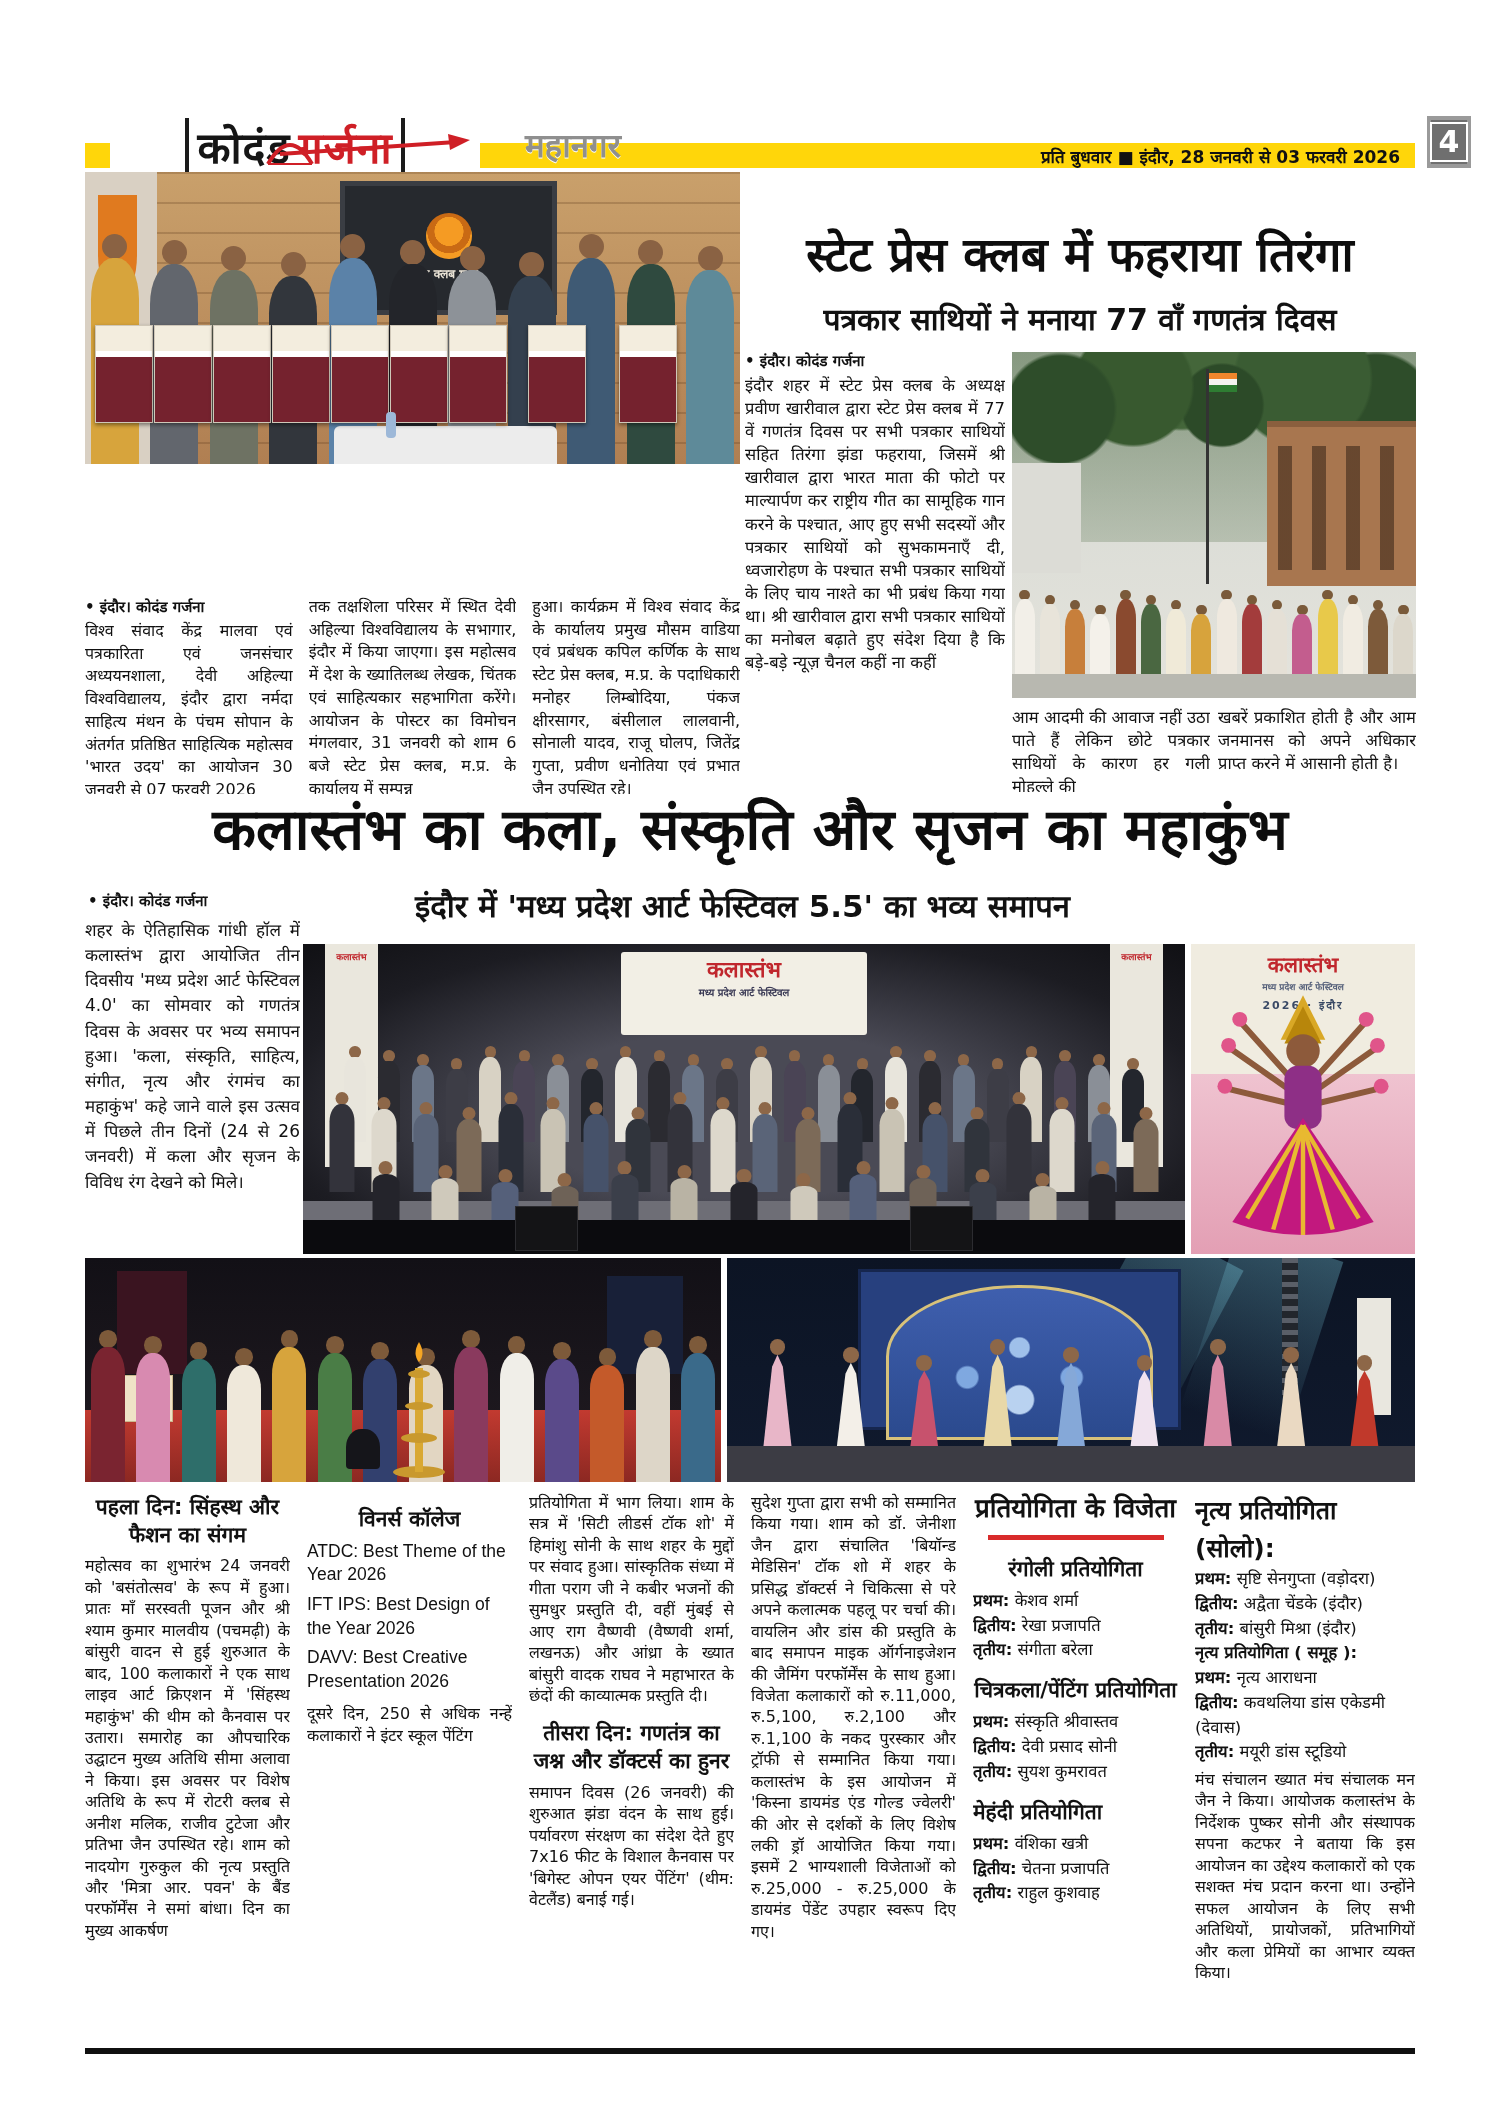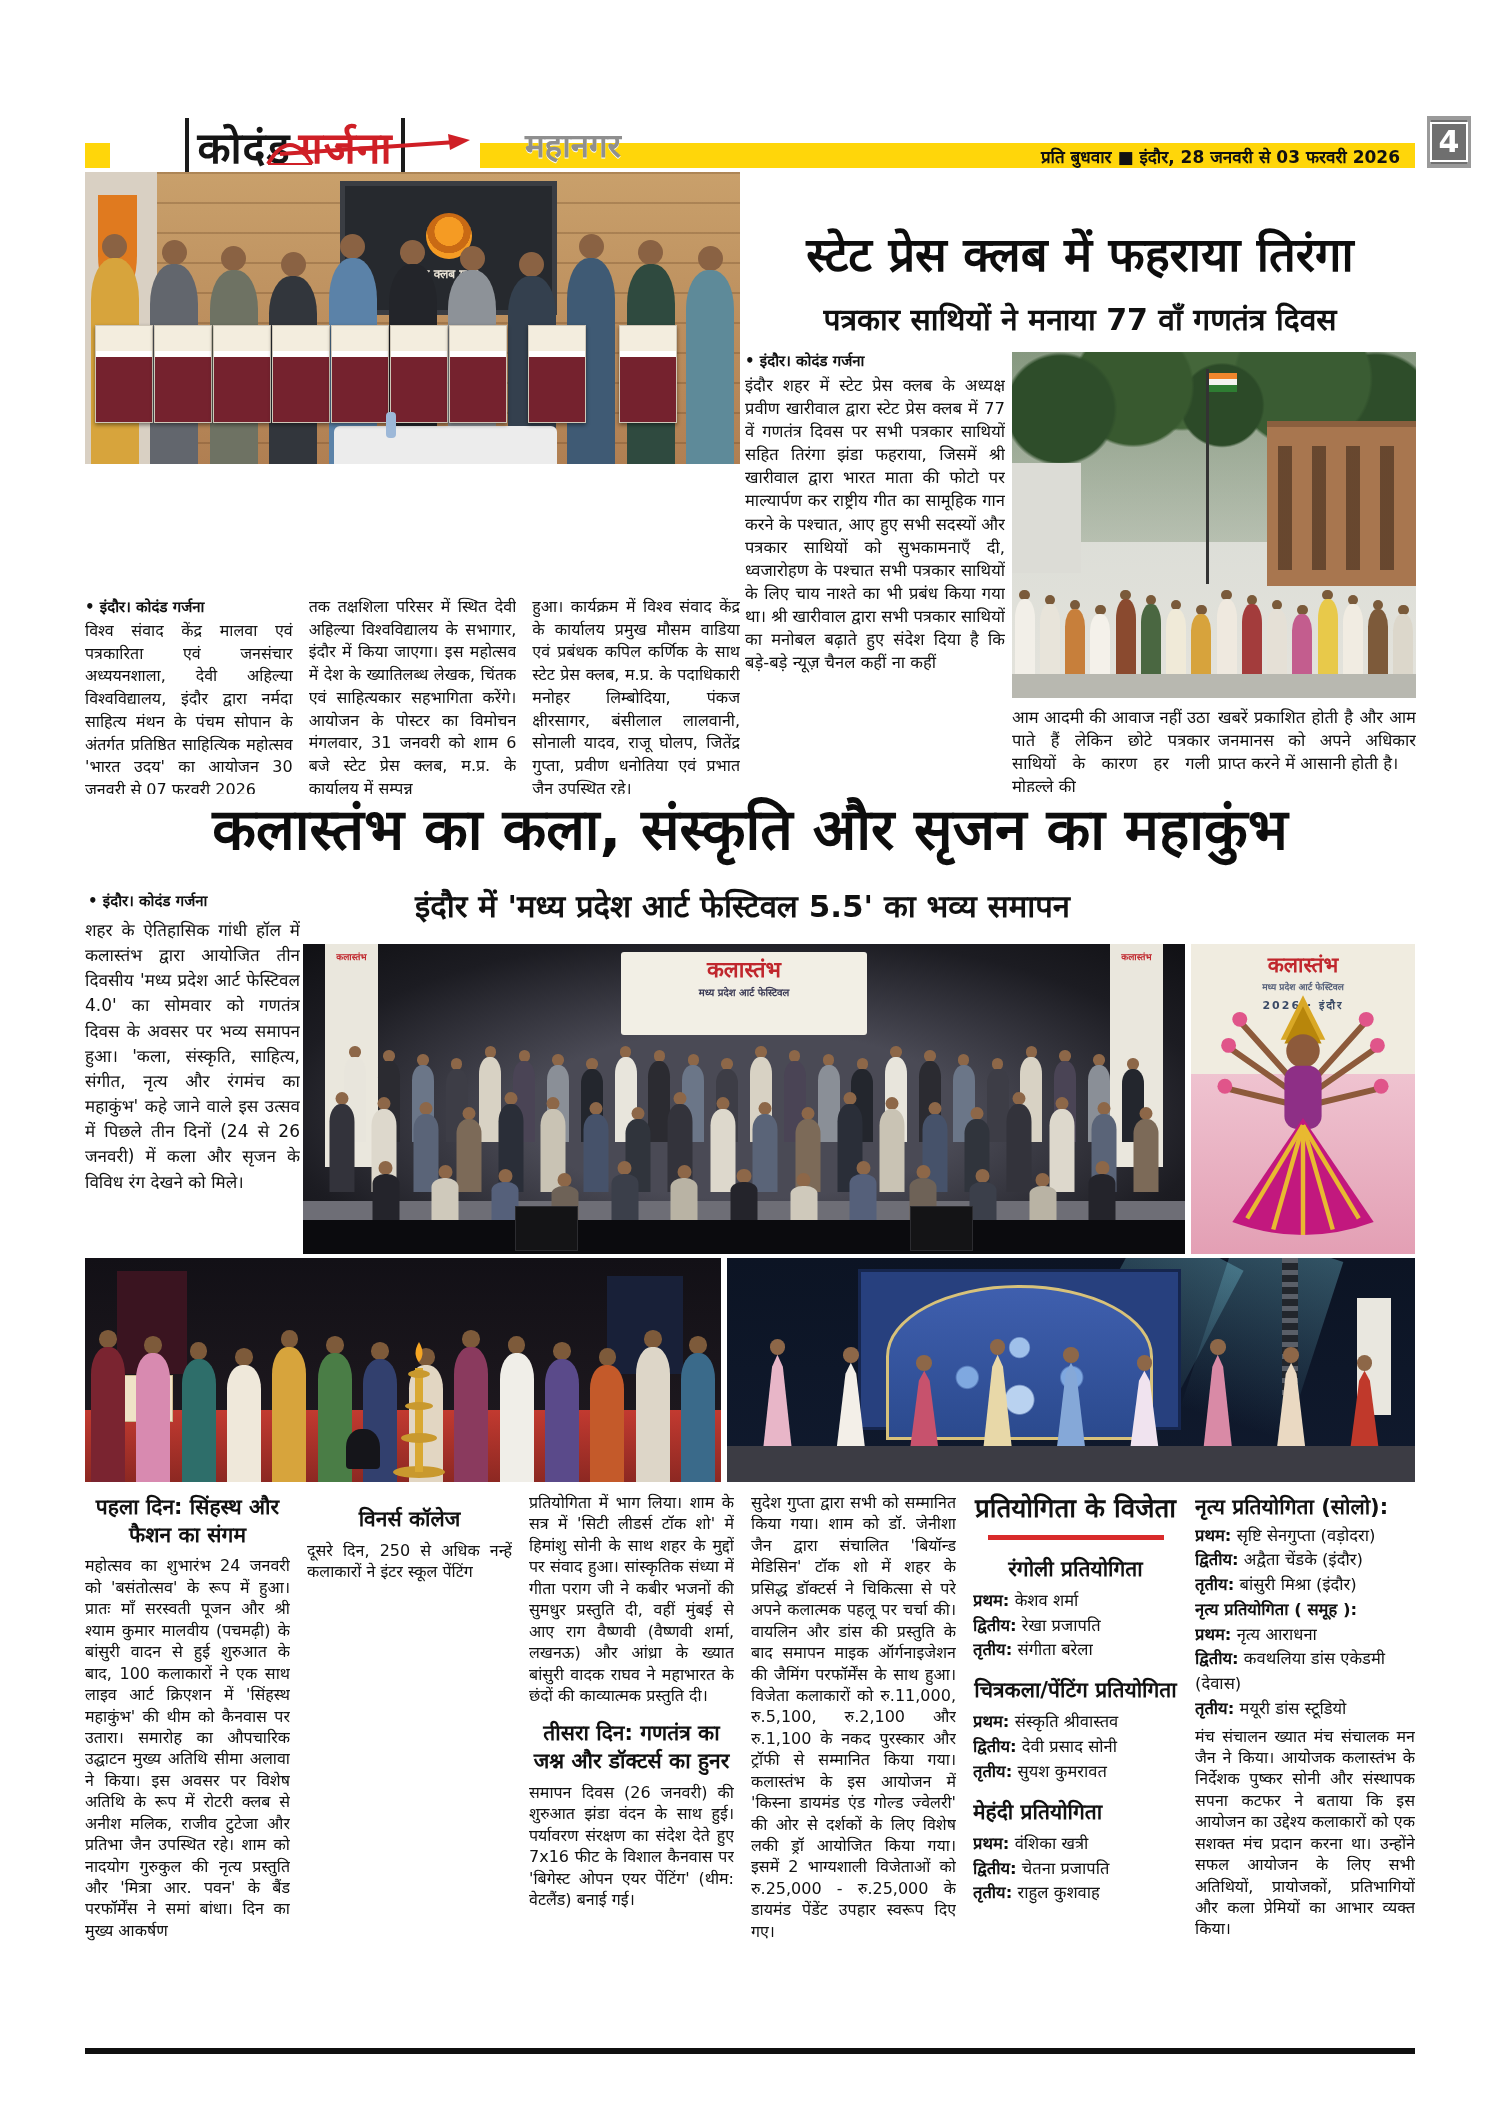--- a/index.html
+++ b/index.html
@@ -764,20 +764,25 @@
     <div class="p6-stage"></div>
   </div>
 
   <div class="bcol" style="left:85px;">
     <div class="h">पहला दिन: सिंहस्थ और फैशन का संगम</div>
     <div class="b">महोत्सव का शुभारंभ 24 जनवरी को 'बसंतोत्सव' के रूप में हुआ। प्रातः माँ सरस्वती पूजन और श्री श्याम कुमार मालवीय (पचमढ़ी) के बांसुरी वादन से हुई शुरुआत के बाद, 100 कलाकारों ने एक साथ लाइव आर्ट क्रिएशन में 'सिंहस्थ महाकुंभ' की थीम को कैनवास पर उतारा। समारोह का औपचारिक उद्घाटन मुख्य अतिथि सीमा अलावा ने किया। इस अवसर पर विशेष अतिथि के रूप में रोटरी क्लब से अनीश मलिक, राजीव टुटेजा और प्रतिभा जैन उपस्थित रहे। शाम को नादयोग गुरुकुल की नृत्य प्रस्तुति और 'मित्रा आर. पवन' के बैंड परफॉर्मेंस ने समां बांधा। दिन का मुख्य आकर्षण</div>
   </div>
 
   <div class="bcol" style="left:307px;">
     <div class="h" style="margin-top:14px;">विनर्स कॉलेज</div>
+    <div class="winners">
+      <div>ATDC: Best Theme of the Year 2026</div>
+      <div>IFT IPS: Best Design of the Year 2026</div>
+      <div>DAVV: Best Creative Presentation 2026</div>
+    </div>
     <div class="b">दूसरे दिन, 250 से अधिक नन्हें कलाकारों ने इंटर स्कूल पेंटिंग</div>
   </div>
 
   <div class="bcol" style="left:529px;">
     <div class="b">प्रतियोगिता में भाग लिया। शाम के सत्र में 'सिटी लीडर्स टॉक शो' में हिमांशु सोनी के साथ शहर के मुद्दों पर संवाद हुआ। सांस्कृतिक संध्या में गीता पराग जी ने कबीर भजनों की सुमधुर प्रस्तुति दी, वहीं मुंबई से आए राग वैष्णवी (वैष्णवी शर्मा, लखनऊ) और आंध्रा के ख्यात बांसुरी वादक राघव ने महाभारत के छंदों की काव्यात्मक प्रस्तुति दी।</div>
     <div class="h" style="margin-top:14px;">तीसरा दिन: गणतंत्र का जश्न और डॉक्टर्स का हुनर</div>
     <div class="b">समापन दिवस (26 जनवरी) की शुरुआत झंडा वंदन के साथ हुई। पर्यावरण संरक्षण का संदेश देते हुए 7x16 फीट के विशाल कैनवास पर 'बिगेस्ट ओपन एयर पेंटिंग' (थीम: वेटलैंड) बनाई गई।</div>
   </div>
 
   <div class="bcol" style="left:751px;">
@@ -798,21 +803,21 @@
     <div class="entry"><b>द्वितीय:</b> <span>देवी प्रसाद सोनी</span></div>
     <div class="entry"><b>तृतीय:</b> <span>सुयश कुमरावत</span></div>
 
     <div class="sec-h" style="text-align:left;">मेहंदी प्रतियोगिता</div>
     <div class="entry"><b>प्रथम:</b> <span>वंशिका खत्री</span></div>
     <div class="entry"><b>द्वितीय:</b> <span>चेतना प्रजापति</span></div>
     <div class="entry"><b>तृतीय:</b> <span>राहुल कुशवाह</span></div>
   </div>
 
   <div class="bcol" style="left:1195px;width:220px;">
-    <div class="entry" style="font-weight:800;font-size:21px;">
+    <div class="entry" style="font-weight:800;font-size:25px;">
       <span>नृत्य प्रतियोगिता (सोलो):</span>
     </div>
     <div class="entry"><b>प्रथम:</b> <span>सृष्टि सेनगुप्ता (वड़ोदरा)</span></div>
     <div class="entry"><b>द्वितीय:</b> <span>अद्वैता चेंडके (इंदौर)</span></div>
     <div class="entry"><b>तृतीय:</b> <span>बांसुरी मिश्रा (इंदौर)</span></div>
     <div class="entry" style="font-weight:800;">
       <span>नृत्य प्रतियोगिता ( समूह ):</span>
     </div>
     <div class="entry"><b>प्रथम:</b> <span>नृत्य आराधना</span></div>
     <div class="entry"><b>द्वितीय:</b> <span>कवथलिया डांस एकेडमी (देवास)</span></div>

